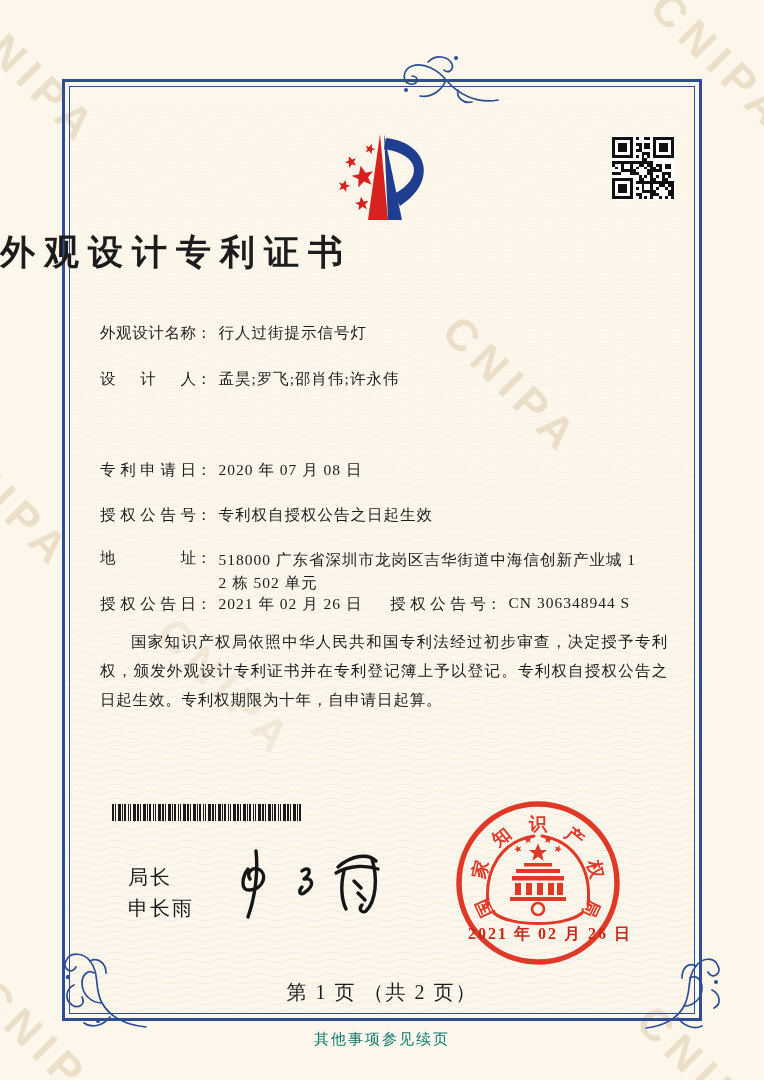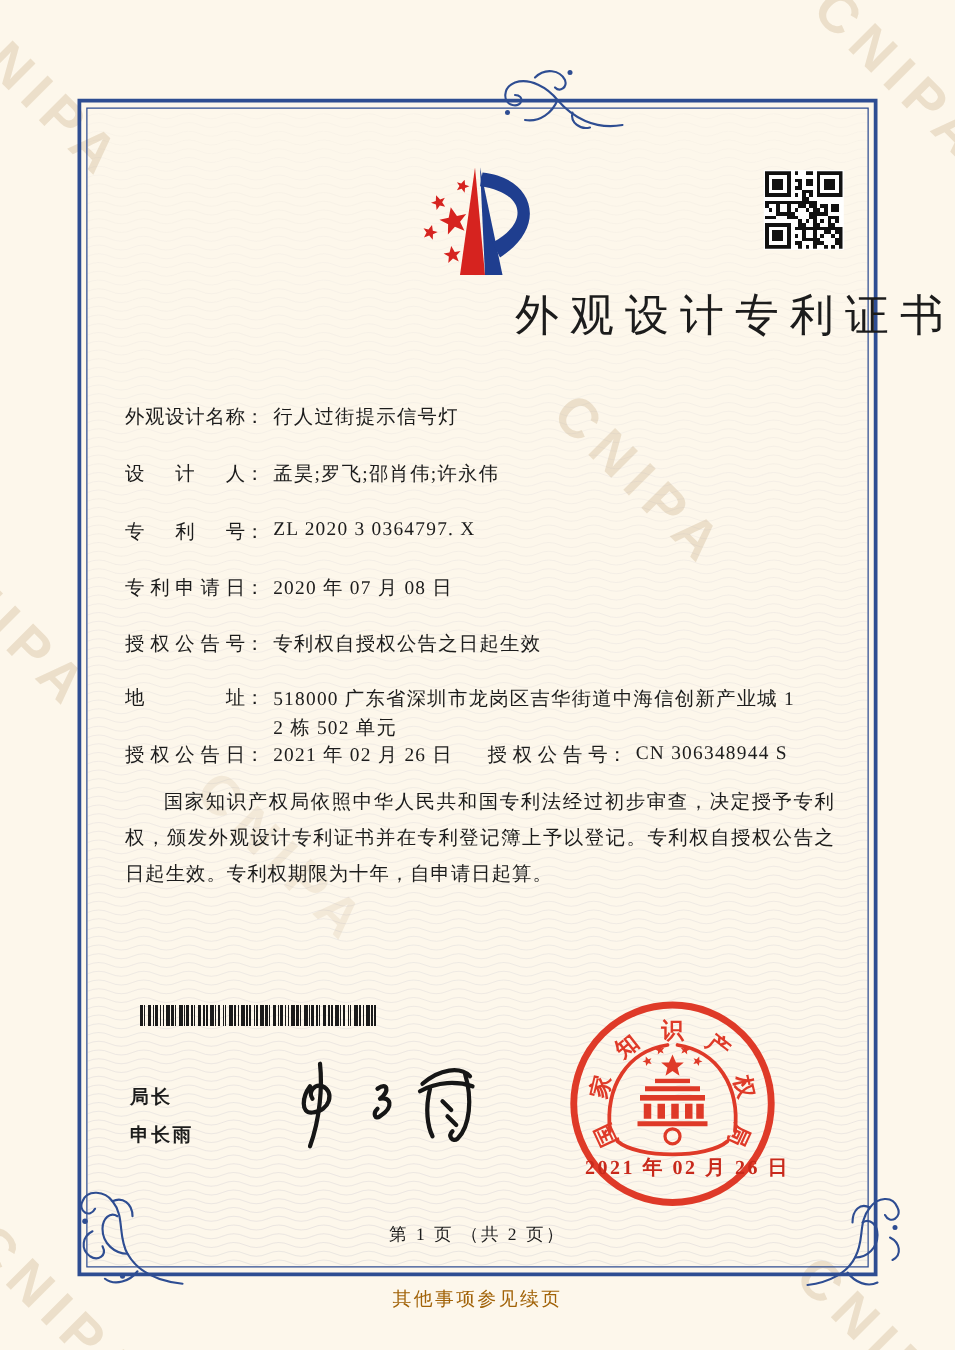--- a/index.html
+++ b/index.html
@@ -11,43 +11,43 @@
       transform:rotate(45deg);transform-origin:left top;white-space:nowrap;pointer-events:none}
   
   .frame-outer{position:absolute;left:62px;top:79px;width:634px;height:936px;border:3px solid #2e4d92}
   .frame-inner{position:absolute;left:69px;top:86px;width:624px;height:926px;border:1px solid #2e4d92}
   .waves{position:absolute;left:70px;top:87px;width:624px;height:926px}
   .orn{position:absolute}
   
   .cert-no{position:absolute;left:100px;top:128px;font-size:15px;letter-spacing:3px}
   .logo{position:absolute;left:302px;top:130px}
   .qr{position:absolute;left:611px;top:136px;background:#fff;padding:1px}
-  .title{position:absolute;left:0;top:229px;width:100%;text-align:right;
-         font-size:35px;font-weight:normal;letter-spacing:9px}
+  .title{position:absolute;left:0;top:229px;width:100%;text-align:left;
+         font-size:35px;font-weight:bold;letter-spacing:9px}
   
   .row{position:absolute;left:100px;font-size:15.5px;white-space:nowrap}
   .flabel{display:inline-block;width:96px;text-align:justify;text-align-last:justify;vertical-align:top}
   .colon{margin-right:7px;vertical-align:top}
   .fval{letter-spacing:1px;vertical-align:top}
   .addr-val{display:inline-block;white-space:normal;width:470px;line-height:23px;letter-spacing:1px;vertical-align:top}
   .grant2{position:absolute;left:290px;top:0}
   
   .body-text{position:absolute;left:100px;top:627px;width:568px;font-size:15.5px;
              line-height:29px;letter-spacing:.8px;text-align:justify}
   .body-text p{margin:0;text-indent:2em}
   
   .barcode{position:absolute;left:110px;top:804px}
-  .signer{position:absolute;left:104px;top:862px;font-family:"Liberation Sans",sans-serif;
-          font-weight:bold;font-size:15px;line-height:31px;letter-spacing:2px}
+  .signer{position:absolute;left:128px;top:862px;font-family:"Liberation Sans",sans-serif;
+          font-weight:normal;font-size:20px;line-height:31px;letter-spacing:2px}
   .sig{position:absolute;left:218px;top:843px}
   .seal{position:absolute;left:452px;top:797px;opacity:.93}
   .seal-date{position:absolute;left:468px;top:924px;color:#c8291b;font-size:16px;
              letter-spacing:2px;font-weight:bold}
-  .page-no{position:absolute;left:0;top:979px;width:100%;text-align:center;font-size:14px;letter-spacing:2px}
-  .note{position:absolute;left:0;top:1030px;width:100%;text-align:center;font-size:15px;letter-spacing:2px;color:#a16207}
+  .page-no{position:absolute;left:0;top:979px;width:100%;text-align:center;font-size:20px;letter-spacing:2px}
+  .note{position:absolute;left:0;top:1030px;width:100%;text-align:center;font-size:15px;letter-spacing:2px;color:#0f766e}
 </style>
 </head>
 <body>
 
 <div class="page">
 
   <div class="wm" style="left:-14px;top:-4px">CNIPA</div>
   <div class="wm" style="left:676px;top:-18px">CNIPA</div>
   <div class="wm" style="left:468px;top:306px">CNIPA</div>
   <div class="wm" style="left:-40px;top:420px">CNIPA</div>
@@ -388,23 +388,20 @@
     </svg>
 
   <div class="title">外观设计专利证书</div>
 
   <div class="row" style="top:323px">
     <span class="flabel">外观设计名称</span><span class="colon">：</span><span class="fval">行人过街提示信号灯</span>
   </div>
   <div class="row" style="top:369px">
     <span class="flabel">设计人</span><span class="colon">：</span><span class="fval">孟昊;罗飞;邵肖伟;许永伟</span>
   </div>
-  <div class="row" style="top:415px">
-    <span class="flabel">专利号</span><span class="colon">：</span><span class="fval">ZL 2020 3 0364797. X</span>
-  </div>
   <div class="row" style="top:460px">
     <span class="flabel">专利申请日</span><span class="colon">：</span><span class="fval">2020 年 07 月 08 日</span>
   </div>
   <div class="row" style="top:505px">
     <span class="flabel">授权公告号</span><span class="colon">：</span><span class="fval">专利权自授权公告之日起生效</span>
   </div>
   <div class="row" style="top:548px">
     <span class="flabel">地址</span><span class="colon">：</span><span class="addr-val"><span>518000 广东省深圳市龙岗区吉华街道中海信创新产业城 1</span><br><span>2 栋 502 单元</span></span>
   </div>
   <div class="row" style="top:594px">

